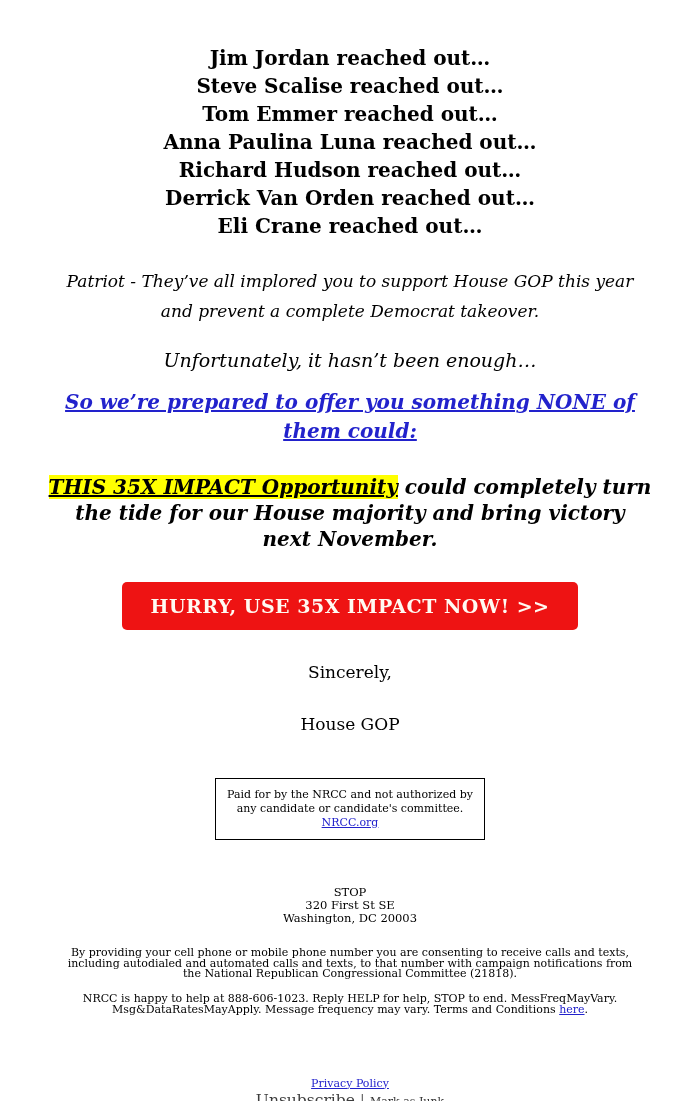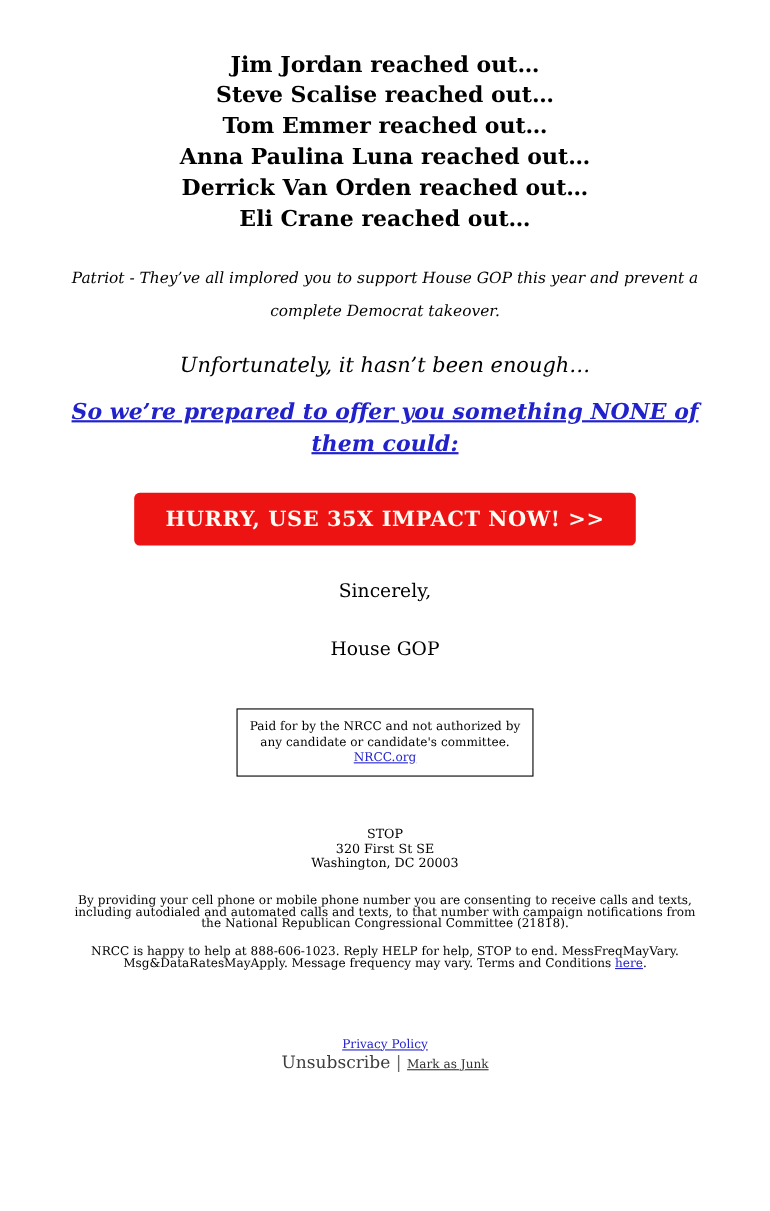--- a/index.html
+++ b/index.html
@@ -18,21 +18,21 @@
   }
   
   .outreach-line {
     font-size: 20px;
     font-weight: bold;
     line-height: 28px;
   }
   
   .patriot {
     margin-top: 26px;
-    font-size: 14px;
+    font-size: 17px;
     font-style: italic;
     line-height: 30px;
   }
   .unfortunately {
     margin-top: 20px;
     font-size: 19px;
     font-style: italic;
     line-height: 28px;
   }
   
@@ -137,32 +137,34 @@
 </head>
 <body>
 
 <div class="email">
 
   <div>
     <div class="outreach-line">Jim Jordan reached out…</div>
     <div class="outreach-line">Steve Scalise reached out…</div>
     <div class="outreach-line">Tom Emmer reached out…</div>
     <div class="outreach-line">Anna Paulina Luna reached out…</div>
+    <div class="outreach-line">Richard Hudson reached out…</div>
     <div class="outreach-line">Derrick Van Orden reached out…</div>
     <div class="outreach-line">Eli Crane reached out…</div>
   </div>
 
   <div class="patriot">Patriot - They’ve all implored you to support House GOP this year and prevent a complete Democrat takeover.</div>
 
   <div class="unfortunately">Unfortunately, it hasn’t been enough…</div>
 
   <div class="offer-wrap">
     <a href="#" class="offer-link">So we’re prepared to offer you something NONE of them could:</a>
   </div>
 
+  <div class="impact"><a href="#" class="impact-hl">THIS 35X IMPACT Opportunity</a><span> could completely turn the tide for our House majority and bring victory next November.</span></div>
 
   <div class="cta-wrap">
     <a href="#" class="cta-button">HURRY, USE 35X IMPACT NOW! &gt;&gt;</a>
   </div>
 
   <div class="signoff">Sincerely,</div>
   <div class="signature">House GOP</div>
 
   <div class="paid-box"><span>Paid for by the NRCC and not authorized by any candidate or candidate's committee. </span><a href="#" class="small-link">NRCC.org</a></div>
 

